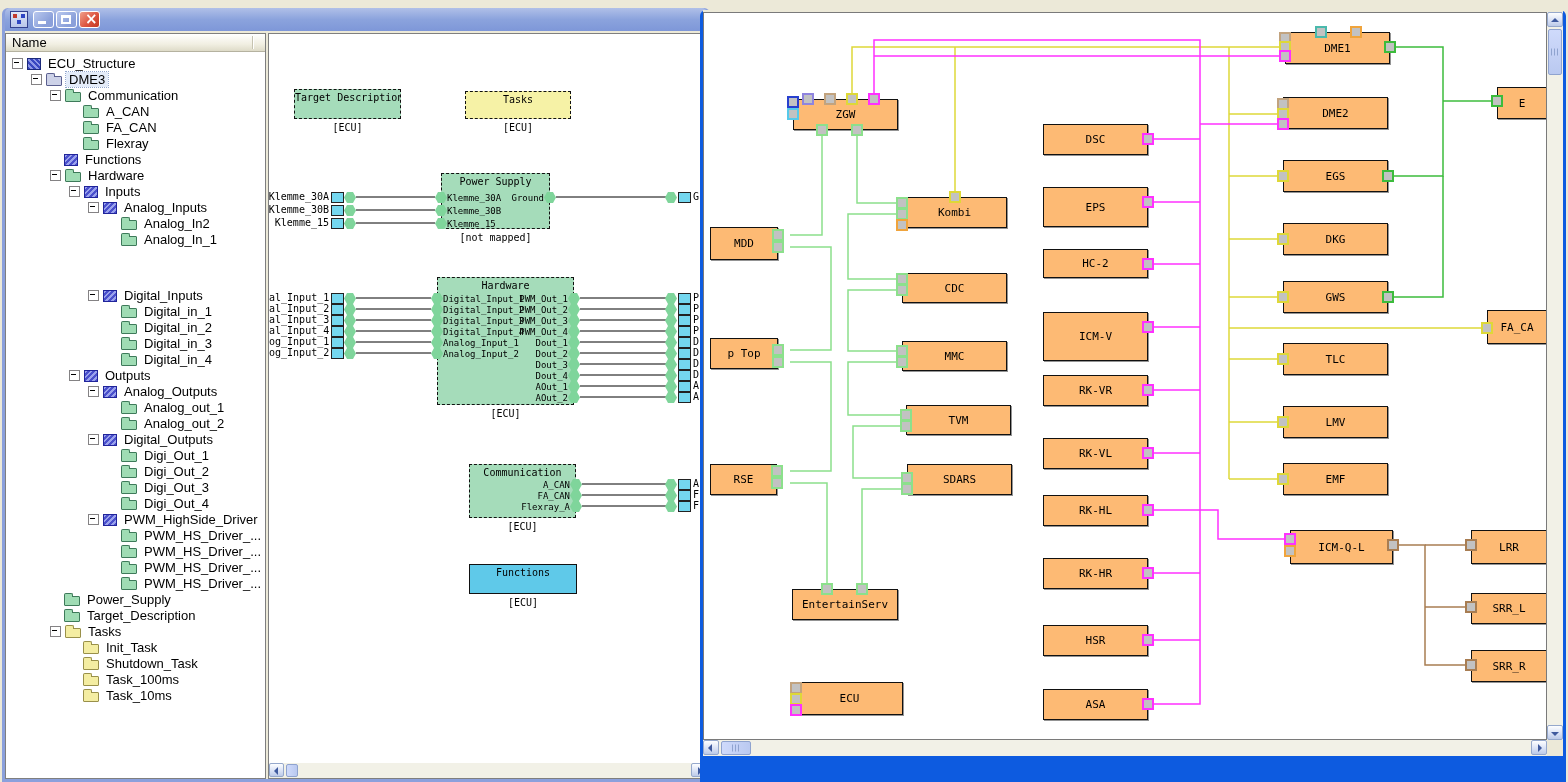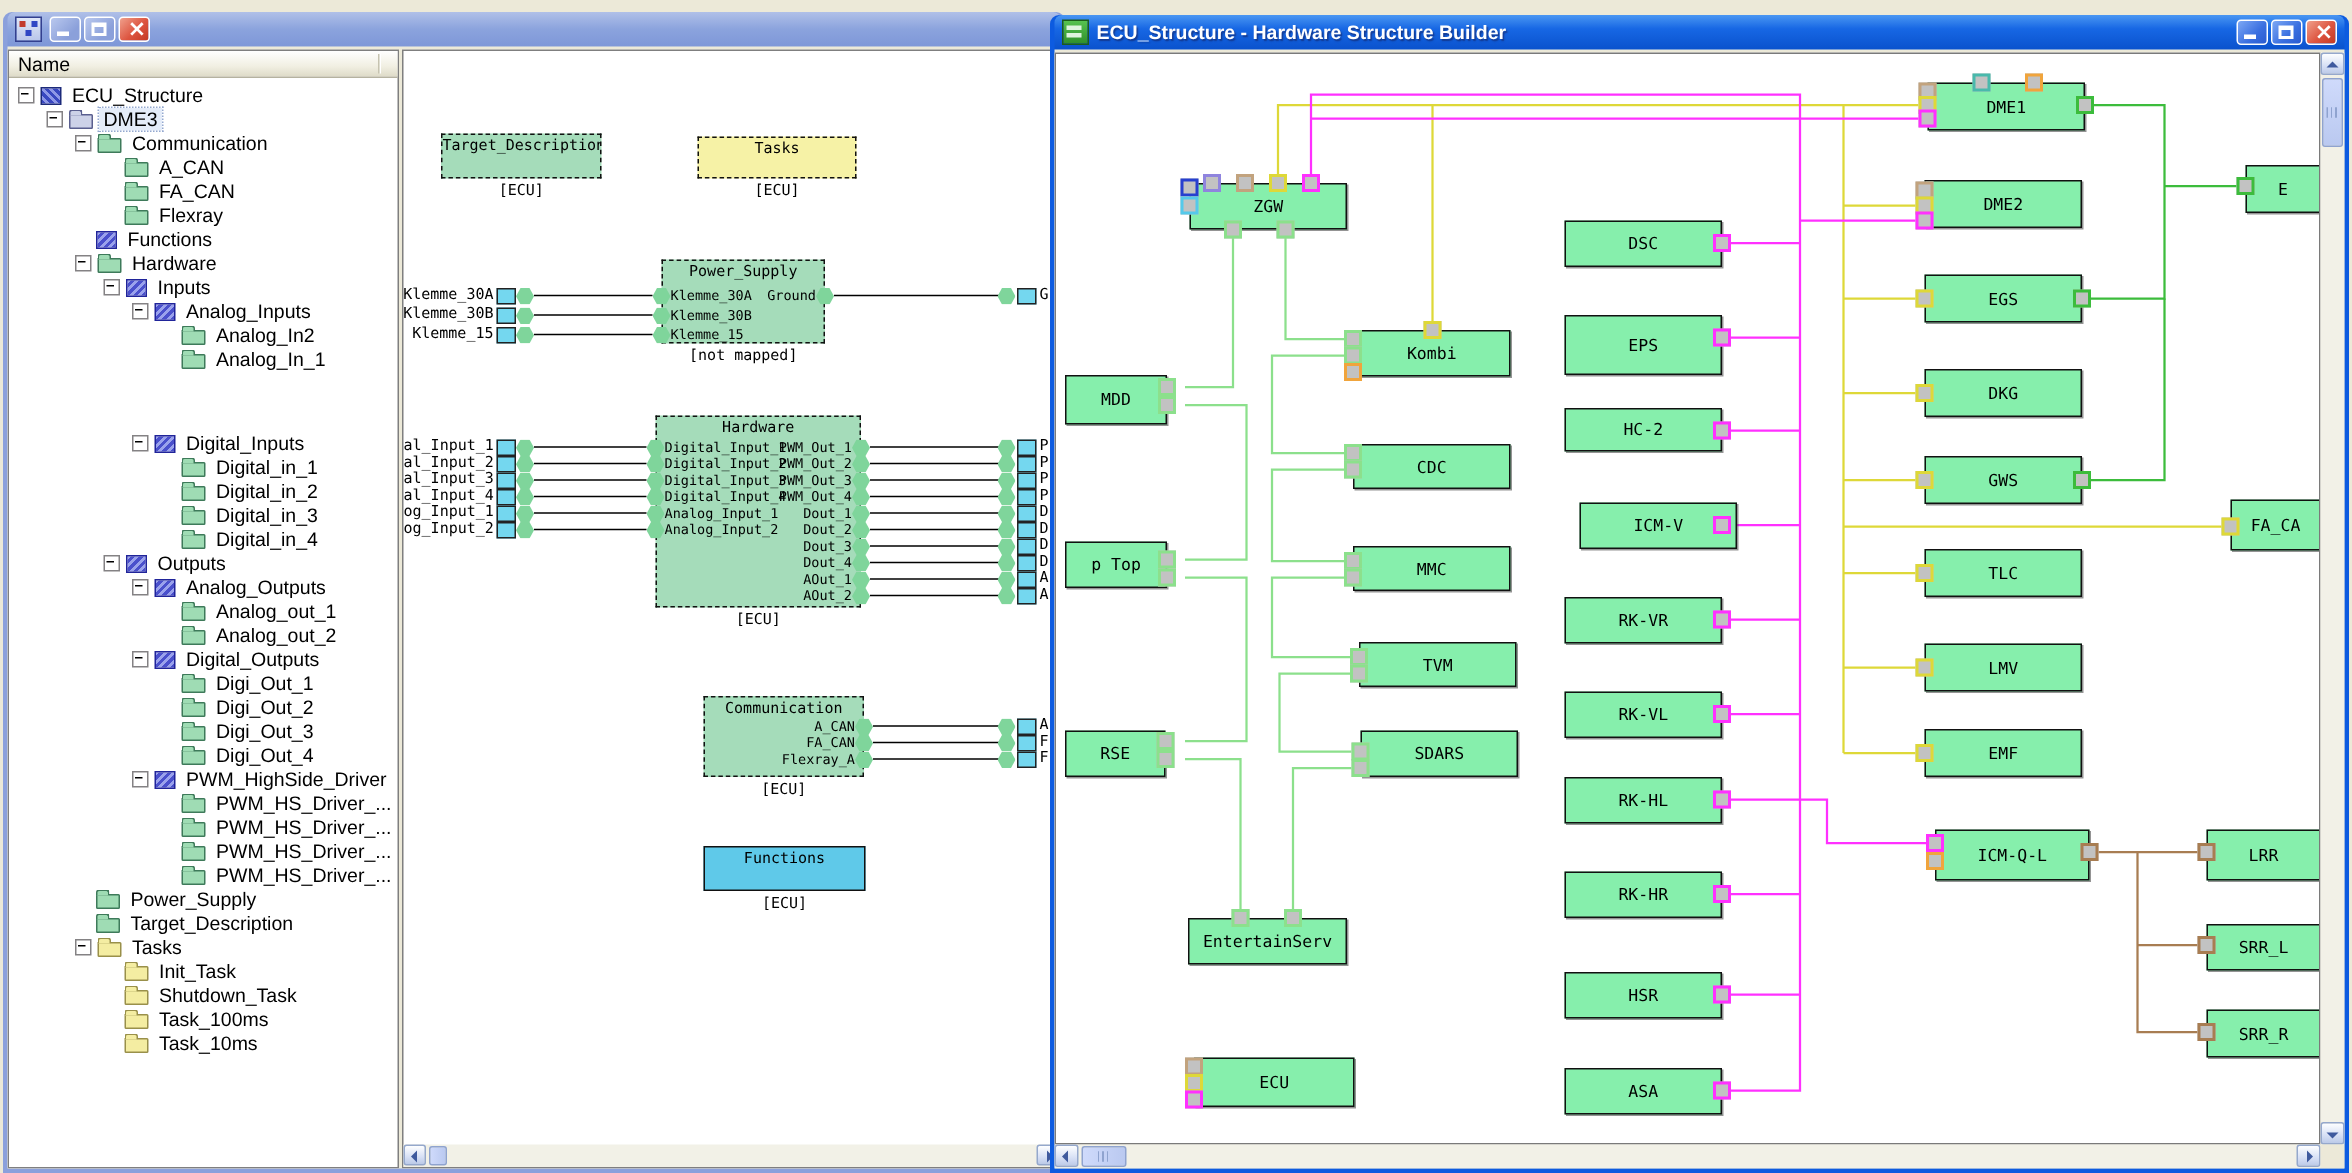--- a/index.html
+++ b/index.html
@@ -49,21 +49,21 @@
   .fb-title{position:absolute;top:2px;left:0;right:0;text-align:center;font-size:10px;white-space:nowrap;overflow:hidden}
   .fb-sub{position:absolute;text-align:center;font-size:10px;font-family:"DejaVu Sans Mono",monospace;white-space:nowrap}
   .fp-label{position:absolute;font-size:9px;line-height:11px;white-space:nowrap}
   .hex{position:absolute;width:12px;height:11px;background:#7fd59b;clip-path:polygon(25% 0,75% 0,100% 50%,75% 100%,25% 100%,0 50%)}
   .csq{position:absolute;width:13px;height:11px;background:#74d7ef;border:1px solid #222;box-sizing:border-box}
   .ext-label{position:absolute;font:10px "DejaVu Sans Mono",monospace;line-height:12px;white-space:nowrap}
   
   .hcanvas{position:absolute;left:0;top:2px;right:16px;bottom:16px;background:#fff;border:1px solid #7a7a7a;box-sizing:border-box;overflow:hidden}
   #hworld,#fsvg,#hsvg{position:absolute;left:0;top:0}
   #hworld{left:9px;width:845px;height:724px}
-  .hwnode{position:absolute;background:#86efac;border:1px solid #111;box-shadow:1px 1px 0 rgba(60,60,60,.55);box-sizing:border-box;font:11px "DejaVu Sans Mono",monospace;display:flex;align-items:center;justify-content:center;white-space:nowrap;overflow:hidden}
+  .hwnode{position:absolute;background:#fdba74;border:1px solid #111;box-shadow:1px 1px 0 rgba(60,60,60,.55);box-sizing:border-box;font:11px "DejaVu Sans Mono",monospace;display:flex;align-items:center;justify-content:center;white-space:nowrap;overflow:hidden}
   .hwport{position:absolute;width:12px;height:12px;background:#c2c2c2;border:2px solid #888;box-sizing:border-box}
   
   .hscroll{position:absolute;left:0;right:0;bottom:0;height:15px;background:#f2f1e7}
   .rightwin .hscroll{right:16px;height:16px}
   .vscroll{position:absolute;right:0;top:2px;bottom:16px;width:16px;background:#f2f1e7}
   .sbtn{position:absolute;width:15px;height:14px;background:linear-gradient(180deg,#fdfeff,#d7e0f5 60%,#bccae8);border:1px solid #95a8cc;border-radius:2px;box-sizing:border-box}
   .vscroll .sbtn,.rightwin .sbtn{width:16px;height:15px}
   .sbtn.aleft::after{content:"";position:absolute;left:4px;top:3px;border:4px solid transparent;border-left-width:0;border-right-color:#3f5a9e}
   .sbtn.aright::after{content:"";position:absolute;left:6px;top:3px;border:4px solid transparent;border-right-width:0;border-left-color:#3f5a9e}
   .sbtn.aup::after{content:"";position:absolute;left:3px;top:5px;border:4px solid transparent;border-top-width:0;border-bottom-color:#3f5a9e}
@@ -460,29 +460,20 @@
       <div class="hscroll">
         <div class="sbtn aleft" style="left:0;top:0"></div>
         <div class="sthumb h" style="left:17px;width:12px"></div>
         <div class="sbtn aright" style="right:0;top:0"></div>
       </div>
     </div>
   </div>
 </section>
 
 <section class="window rightwin">
-  <div class="titlebar">
-    <span class="appico hw"></span>
-    <span class="title">ECU_Structure - Hardware Structure Builder</span>
-    <span class="winbtns">
-      <span class="wbtn blue min"></span>
-      <span class="wbtn blue max"></span>
-      <span class="wbtn red close"></span>
-    </span>
-  </div>
   <div class="client">
     <div class="hcanvas">
       <svg id="hsvg" width="854" height="724" style="left:9px">
           <polyline points="109,117 109,222 77,222" fill="none" stroke="#8ce08c" stroke-width="1.5"></polyline>
           <polyline points="77,234 118,234 118,337 77,337" fill="none" stroke="#8ce08c" stroke-width="1.5"></polyline>
           <polyline points="77,349 118,349 118,458 77,458" fill="none" stroke="#8ce08c" stroke-width="1.5"></polyline>
           <polyline points="77,470 114,470 114,576" fill="none" stroke="#8ce08c" stroke-width="1.5"></polyline>
           <polyline points="144,117 144,190 183,190" fill="none" stroke="#8ce08c" stroke-width="1.5"></polyline>
           <polyline points="183,201 135,201 135,266 183,266" fill="none" stroke="#8ce08c" stroke-width="1.5"></polyline>
           <polyline points="183,277 135,277 135,338 183,338" fill="none" stroke="#8ce08c" stroke-width="1.5"></polyline>
@@ -590,21 +581,21 @@
           </div>
           <div class="hwport" style="border-color: rgb(255, 48, 255); left: 429px; top: 120px;"></div>
           <div class="hwnode" style="left: 330px; top: 174px; width: 105px; height: 40px;">
             <span>EPS</span>
           </div>
           <div class="hwport" style="border-color: rgb(255, 48, 255); left: 429px; top: 183px;"></div>
           <div class="hwnode" style="left: 330px; top: 236px; width: 105px; height: 29px;">
             <span>HC-2</span>
           </div>
           <div class="hwport" style="border-color: rgb(255, 48, 255); left: 429px; top: 245px;"></div>
-          <div class="hwnode" style="left: 340px; top: 299px; width: 105px; height: 31px;">
+          <div class="hwnode" style="left: 330px; top: 299px; width: 105px; height: 49px;">
             <span>ICM-V</span>
           </div>
           <div class="hwport" style="border-color: rgb(255, 48, 255); left: 429px; top: 308px;"></div>
           <div class="hwnode" style="left: 330px; top: 362px; width: 105px; height: 31px;">
             <span>RK-VR</span>
           </div>
           <div class="hwport" style="border-color: rgb(255, 48, 255); left: 429px; top: 371px;"></div>
           <div class="hwnode" style="left: 330px; top: 425px; width: 105px; height: 31px; justify-content: center;">
             <span>RK-VL</span>
           </div>

